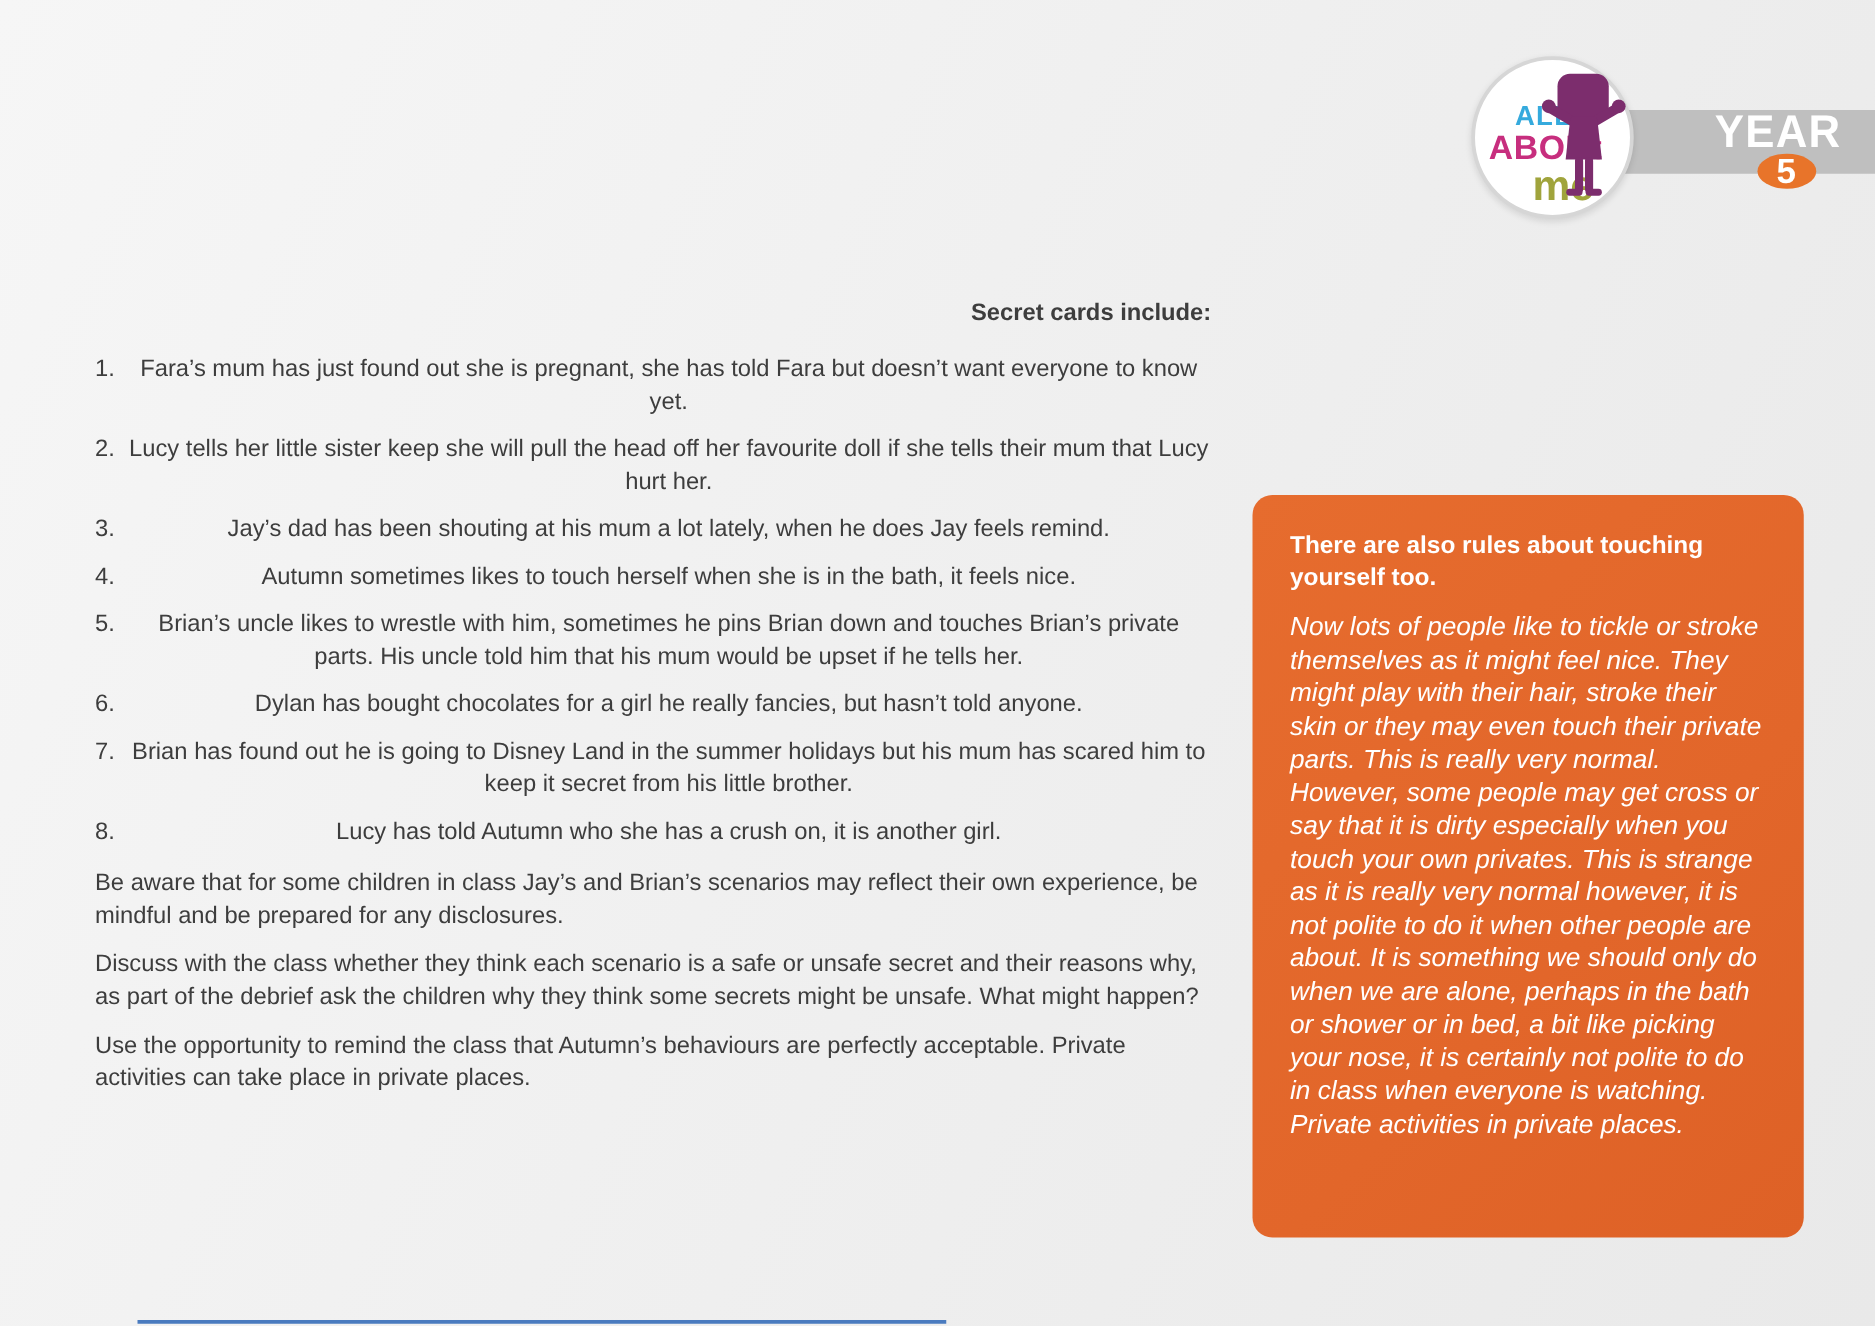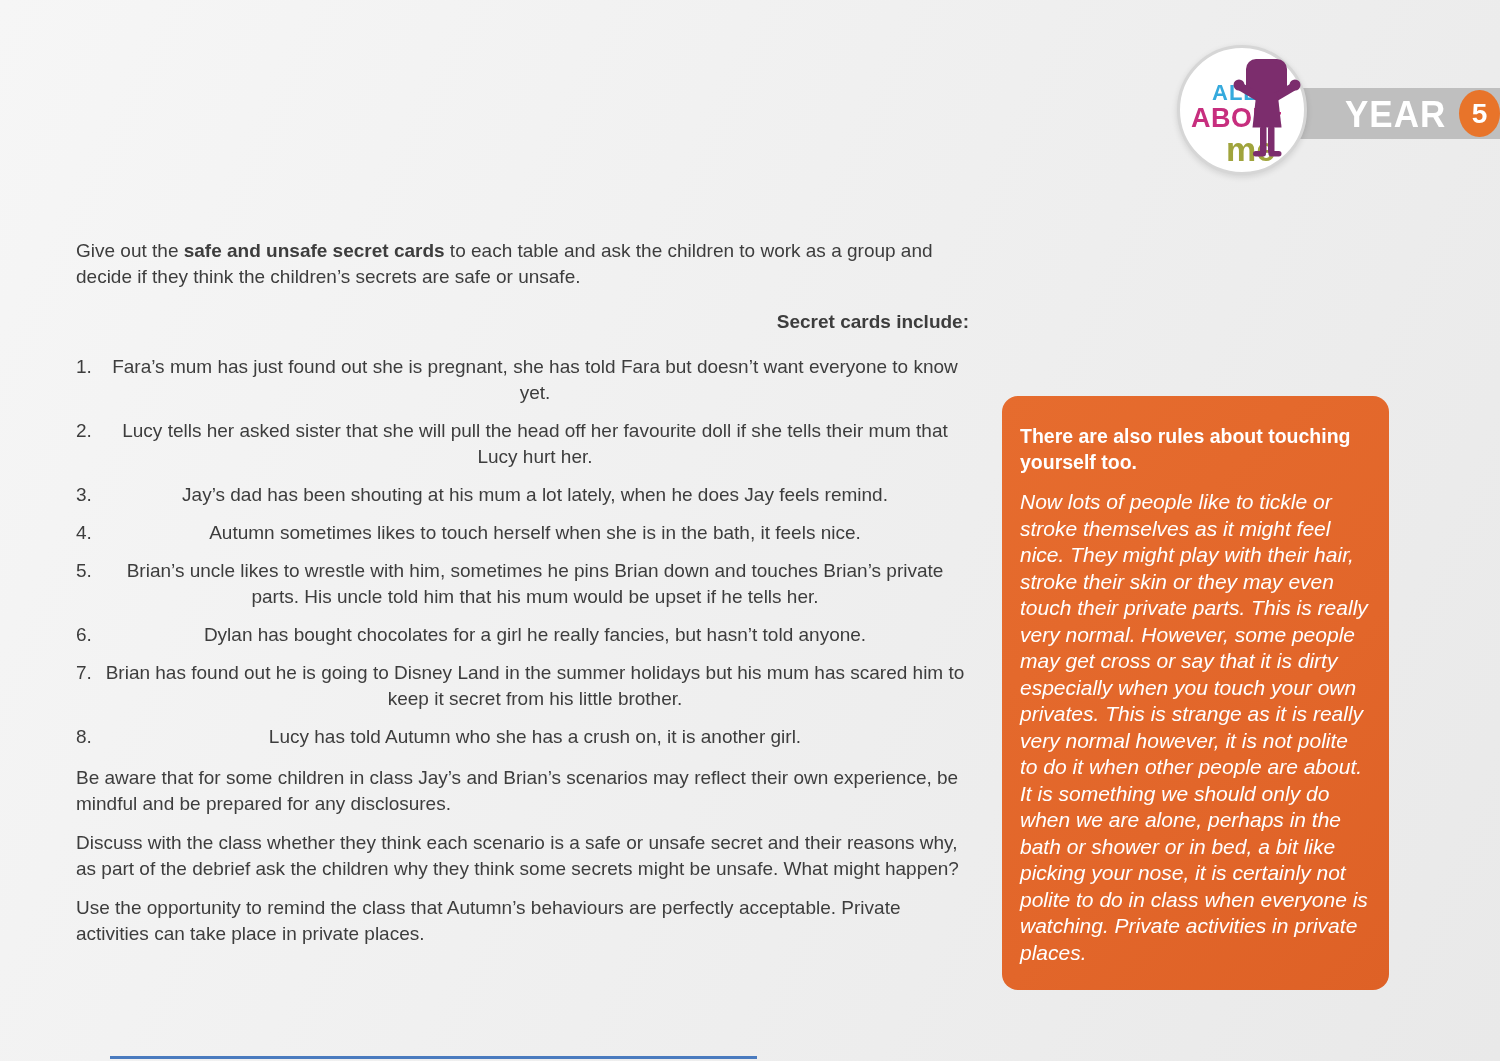--- a/index.html
+++ b/index.html
@@ -14,20 +14,21 @@
     width:1500px; height:1061px;
     background:linear-gradient(115deg,#f6f6f6 0%,#f0f0f0 45%,#e9e9e9 100%);
     overflow:hidden;
   }
 
   
   .year-banner {
     position:absolute; left:1292px; top:88px; width:208px; height:51px;
     background:#bfbfbf; display:flex; align-items:center; padding-left:53px;
     z-index:1;
+    flex-direction:column;
   }
   .year-label {
     color:#ffffff; font-weight:bold; font-size:35px; letter-spacing:1px;
     transform:scaleY(1.05); line-height:1;
   }
   .year-badge {
     width:47px; height:47px; border-radius:50%; background:#e8742a;
     margin-left:13px; display:flex; align-items:center; justify-content:center;
   }
   .year-badge span { color:#fff; font-weight:bold; font-size:28px; line-height:1; }
@@ -51,23 +52,23 @@
   .content p { margin:0 0 13px 0; }
   .intro { margin-bottom:19px !important; }
   .list-heading { font-weight:bold; margin-bottom:19px !important;text-align:right; }
   .cards-list { list-style:none; margin-bottom:15px; }
   .cards-list li { display:flex; margin-bottom:12px; }
   .cards-list .num { width:25px; flex:0 0 25px; }
   .cards-list .txt { flex:1;text-align:center; }
 
   
   .orange-box {
-    position:absolute; left:1002px; top:396px; width:387px; height:594px;
+    position:absolute; left:1002px; top:396px; width:441px; height:594px;
     background:linear-gradient(135deg,#e66c2e 0%,#e2662a 60%,#de6126 100%);
-    border-radius:16px; color:#ffffff; padding:27px 18px;
+    border-radius:16px; color:#ffffff; padding:27px 30px;
   }
   .orange-box h3 { font-size:19.5px; line-height:26px; font-weight:bold; margin:0 0 14px 0; }
   .orange-box p { font-style:italic; font-size:21px; line-height:26.5px; margin:0 0 20px 0; }
 
   
   .footer-rule {
     position:absolute; left:110px; top:1056px; width:647px; height:3px;
     background:#4a7bbf;
   }
 </style>
@@ -99,32 +100,31 @@
         <path d="M26,36 h16 q2.5,0 3,3.5 l3.5,31 h-29 l3.5,-31 q0.5,-3.5 3,-3.5 z"></path>
         <rect x="27" y="69" width="6.5" height="28" rx="2.5"></rect>
         <rect x="35" y="69" width="6.5" height="28" rx="2.5"></rect>
         <rect x="20" y="94" width="13" height="5.5" rx="2.7"></rect>
         <rect x="35.5" y="94" width="13" height="5.5" rx="2.7"></rect>
       </g>
     </svg>
   </div>
 
   <div class="content">
-    <p class="intro"><span>Give out the </span><b>safe and unsafe secret cards</b><span> to each table and ask the children to work as a group and decide if they think the children’s secrets are safe or unsafe.</span></p>
 
     <p class="list-heading">Secret cards include:</p>
 
     <ol class="cards-list">
       <li>
           <span class="num">1.</span>
           <span class="txt">Fara’s mum has just found out she is pregnant, she has told Fara but doesn’t want everyone to know yet.</span>
         </li>
       <li>
           <span class="num">2.</span>
-          <span class="txt">Lucy tells her asked sister that she will pull the head off her favourite doll if she tells their mum that Lucy hurt her.</span>
+          <span class="txt">Lucy tells her little sister keep she will pull the head off her favourite doll if she tells their mum that Lucy hurt her.</span>
         </li>
       <li>
           <span class="num">3.</span>
           <span class="txt">Jay’s dad has been shouting at his mum a lot lately, when he does Jay feels remind.</span>
         </li>
       <li>
           <span class="num">4.</span>
           <span class="txt">Autumn sometimes likes to touch herself when she is in the bath, it feels nice.</span>
         </li>
       <li>

